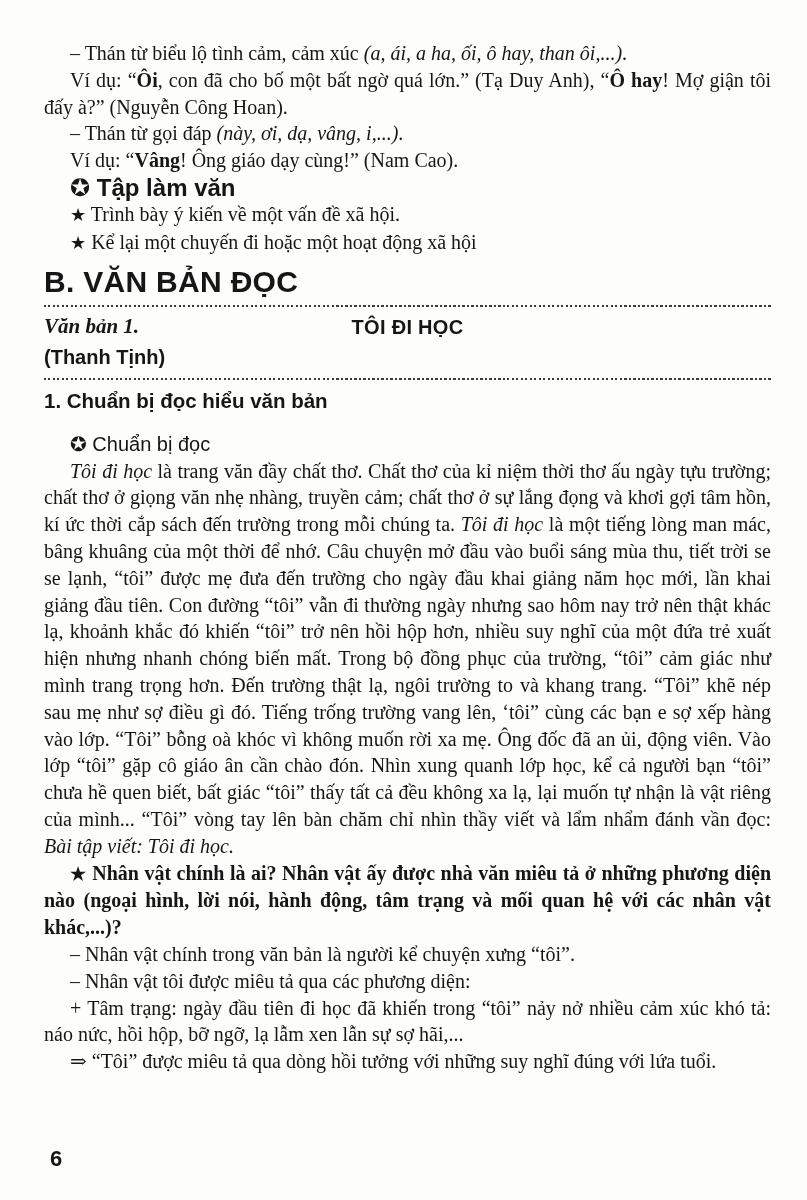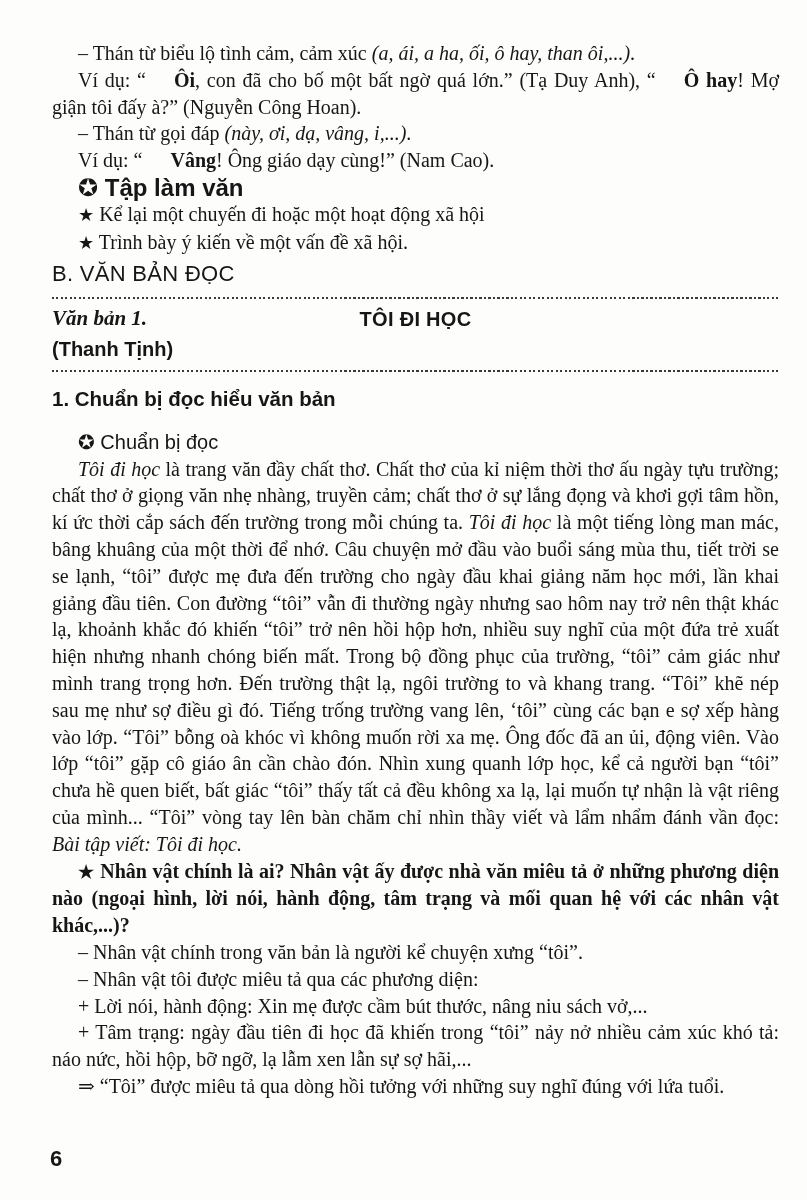--- a/index.html
+++ b/index.html
@@ -8,39 +8,39 @@
     width: 807px;
     height: 1200px;
     background: #fdfdfc;
     overflow: hidden;
     font-family: "Liberation Serif", "DejaVu Serif", serif;
     color: #161616;
     box-sizing: border-box;
   }
   .content {
     position: absolute;
-    left: 52px;
+    left: 44px;
     top: 40px;
     width: 727px;
   }
   p { margin: 0; font-size: 20px; line-height: 26.8px; text-align: justify; }
   .indent { text-indent: 26px; }
   .it { font-style: italic; }
-  .bd { font-weight: bold; margin-left: 28px; }
+  .bd { font-weight: bold; }
 
   .tlv-head { font-family: "Liberation Sans", "DejaVu Sans", sans-serif; font-weight: bold; font-size: 24px; line-height: 27px; text-indent: 26px; }
   .star-line { text-indent: 26px; }
   .star { font-size: 18px; }
 
   .b-heading {
     font-family: "Liberation Sans", "DejaVu Sans", sans-serif;
-    font-weight: normal;
-    font-size: 22px;
+    font-weight: bold;
+    font-size: 30px;
     line-height: 26px;
-    margin-top: 4px;
+    margin-top: 12px;
     margin-bottom: 10px;
     letter-spacing: 0.3px;
   }
   .dashline {
     height: 2px;
     background: repeating-linear-gradient(90deg, #3a3a3a 0, #3a3a3a 2px, transparent 2px, transparent 4.5px);
   }
   .vb-box { position: relative; padding: 5px 0 6px 0; }
   .vb-row { position: relative; height: 30px; }
   .vb-label {
@@ -54,21 +54,21 @@
     letter-spacing: 0.3px;
   }
   .vb-author {
     text-align: left;
     font-family: "Liberation Sans", "DejaVu Sans", sans-serif;
     font-weight: bold; font-size: 20px; line-height: 30px;
   }
   .p1-heading {
     font-family: "Liberation Sans", "DejaVu Sans", sans-serif;
     font-weight: bold; font-size: 20.5px; line-height: 29px;
-    margin-top: 12px;
+    margin-top: 6px;
   }
   .sub-heading {
     font-family: "Liberation Sans", "DejaVu Sans", sans-serif;
     font-weight: normal; font-size: 20px; line-height: 27px;
     text-indent: 26px;
     margin-top: 16px;
   }
   .source-line { font-weight: bold; font-size: 20px; line-height: 27px; text-indent: 26px; }
   .q { font-weight: bold; }
   .page-num {
@@ -85,22 +85,22 @@
 
     <p class="indent"><span>– Thán từ biểu lộ tình cảm, cảm xúc </span><span class="it">(a, ái, a ha, ối, ô hay, than ôi,...)</span><span>.</span></p>
 
     <p class="indent"><span>Ví dụ: “</span><span class="bd">Ôi</span><span>, con đã cho bố một bất ngờ quá lớn.” (Tạ Duy Anh), “</span><span class="bd">Ô hay</span><span>! Mợ giận tôi đấy à?” (Nguyễn Công Hoan).</span></p>
 
     <p class="indent"><span>– Thán từ gọi đáp </span><span class="it">(này, ơi, dạ, vâng, i,...)</span><span>.</span></p>
 
     <p class="indent"><span>Ví dụ: “</span><span class="bd">Vâng</span><span>! Ông giáo dạy cùng!” (Nam Cao).</span></p>
 
     <p class="tlv-head"><span>✪</span> <span>Tập làm văn</span></p>
+    <p class="star-line"><span class="star">★</span> <span>Trình bày ý kiến về một vấn đề xã hội.</span></p>
     <p class="star-line"><span class="star">★</span> <span>Kể lại một chuyến đi hoặc một hoạt động xã hội</span></p>
-    <p class="star-line"><span class="star">★</span> <span>Trình bày ý kiến về một vấn đề xã hội.</span></p>
 
     <div class="b-heading">B. VĂN BẢN ĐỌC</div>
 
     <div class="dashline"></div>
     <div class="vb-box">
       <div class="vb-row">
         <span class="vb-label">Văn bản 1.</span>
         <span class="vb-title">TÔI ĐI HỌC</span>
       </div>
       <div class="vb-author">(Thanh Tịnh)</div>
@@ -110,20 +110,19 @@
     <div class="p1-heading">1. Chuẩn bị đọc hiểu văn bản</div>
     <p class="sub-heading"><span>✪</span> <span>Chuẩn bị đọc</span></p>
 
 
     <p class="indent"><span class="it">Tôi đi học</span><span> là trang văn đầy chất thơ. Chất thơ của kỉ niệm thời thơ ấu ngày tựu trường; chất thơ ở giọng văn nhẹ nhàng, truyền cảm; chất thơ ở sự lắng đọng và khơi gợi tâm hồn, kí ức thời cắp sách đến trường trong mỗi chúng ta. </span><span class="it">Tôi đi học</span><span> là một tiếng lòng man mác, bâng khuâng của một thời để nhớ. Câu chuyện mở đầu vào buổi sáng mùa thu, tiết trời se se lạnh, “tôi” được mẹ đưa đến trường cho ngày đầu khai giảng năm học mới, lần khai giảng đầu tiên. Con đường “tôi” vẫn đi thường ngày nhưng sao hôm nay trở nên thật khác lạ, khoảnh khắc đó khiến “tôi” trở nên hồi hộp hơn, nhiều suy nghĩ của một đứa trẻ xuất hiện nhưng nhanh chóng biến mất. Trong bộ đồng phục của trường, “tôi” cảm giác như mình trang trọng hơn. Đến trường thật lạ, ngôi trường to và khang trang. “Tôi” khẽ nép sau mẹ như sợ điều gì đó. Tiếng trống trường vang lên, ‘tôi” cùng các bạn e sợ xếp hàng vào lớp. “Tôi” bỗng oà khóc vì không muốn rời xa mẹ. Ông đốc đã an ủi, động viên. Vào lớp “tôi” gặp cô giáo ân cần chào đón. Nhìn xung quanh lớp học, kể cả người bạn “tôi” chưa hề quen biết, bất giác “tôi” thấy tất cả đều không xa lạ, lại muốn tự nhận là vật riêng của mình... “Tôi” vòng tay lên bàn chăm chỉ nhìn thầy viết và lẩm nhẩm đánh vần đọc: </span><span class="it">Bài tập viết: Tôi đi học.</span></p>
 
     <p class="indent q"><span class="star">★</span> <span>Nhân vật chính là ai? Nhân vật ấy được nhà văn miêu tả ở những phương diện nào (ngoại hình, lời nói, hành động, tâm trạng và mối quan hệ với các nhân vật khác,...)?</span></p>
 
     <p class="indent">– Nhân vật chính trong văn bản là người kể chuyện xưng “tôi”.</p>
     <p class="indent">– Nhân vật tôi được miêu tả qua các phương diện:</p>
-    <p class="indent">+ Lời nói, hành động: Xin mẹ được cầm bút thước, nâng niu sách vở,...</p>
     <p class="indent">+ Tâm trạng: ngày đầu tiên đi học đã khiến trong “tôi” nảy nở nhiều cảm xúc khó tả: náo nức, hồi hộp, bỡ ngỡ, lạ lẫm xen lẫn sự sợ hãi,...</p>
     <p class="indent">⇒ “Tôi” được miêu tả qua dòng hồi tưởng với những suy nghĩ đúng với lứa tuổi.</p>
 
   </div>
 
   <div class="page-num">6</div>
 </div>
 
 </body></html>

